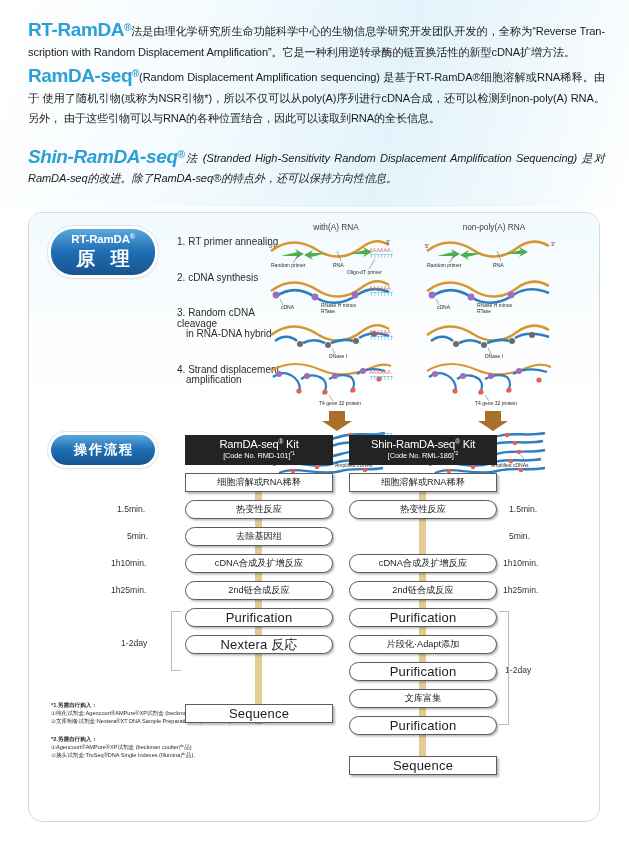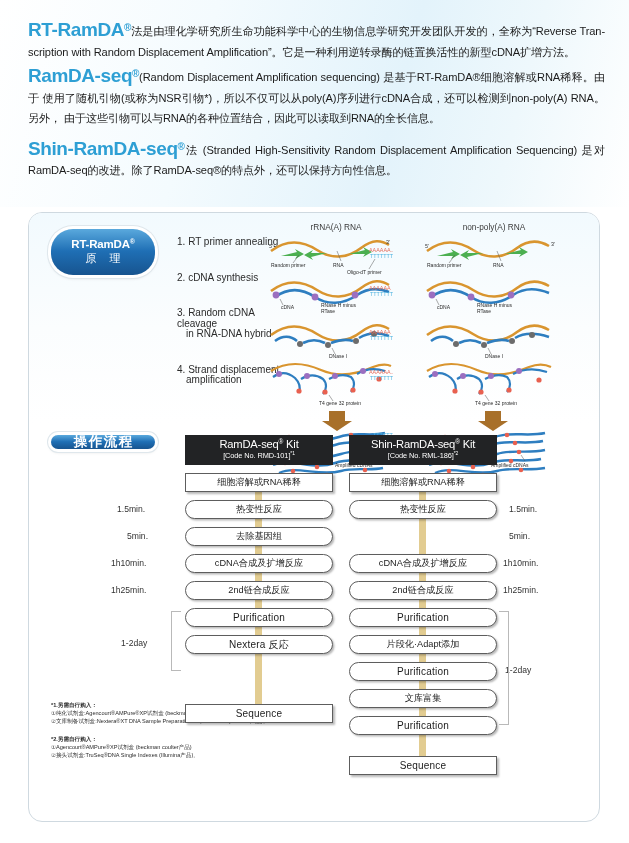--- a/index.html
+++ b/index.html
@@ -48,23 +48,23 @@
   
   .pill{
     position:absolute;border-radius:22px;
     background:linear-gradient(180deg,#5aa9dd 0%,#1f6fb5 48%,#17548f 100%);
     box-shadow:0 0 0 3px #ffffff,0 0 0 4px #dfe7ec,0 2px 4px rgba(0,0,0,.25);
     color:#fff;text-align:center;display:flex;flex-direction:column;
     align-items:center;justify-content:center;
   }
   .pill .l1{font-size:11.5px;font-weight:bold;letter-spacing:-.2px;}
   .pill .l1 .reg{font-size:7px;vertical-align:4px;}
-  .pill .l2{font-size:11px;font-weight:normal;letter-spacing:5px;text-indent:5px;margin-top:1px;}
+  .pill .l2{font-size:19px;font-weight:bold;letter-spacing:5px;text-indent:5px;margin-top:1px;}
   #pill-principle{left:22px;top:16px;width:104px;height:46px;}
-  #pill-flow{left:22px;top:222px;width:104px;height:14px;}
+  #pill-flow{left:22px;top:222px;width:104px;height:30px;}
   #pill-flow .l1{font-size:13.5px;letter-spacing:1.5px;text-indent:1.5px;}
 
   
   .steps{position:absolute;left:148px;top:24px;width:110px;}
   .step{font-size:10px;line-height:10.5px;color:#2b2b2b;margin-bottom:25px;}
   .step .ind{display:block;padding-left:9px;}
 
   .colhead{
     position:absolute;font-size:8.3px;color:#3a3a3a;text-align:center;width:130px;
   }
@@ -89,21 +89,21 @@
   #kit-right{left:320px;top:14px;}
 
   .node{
     position:absolute;width:148px;height:19px;box-sizing:border-box;
     border:1px solid #5d5d5d;background:#fff;
     font-size:9.2px;color:#1c1c1c;text-align:center;line-height:17px;
     box-shadow:1.5px 1.5px 2px rgba(0,0,0,.28);
     z-index:2;
   }
   .node.round{border-radius:12px;}
-  .node.en{font-size:10px;letter-spacing:.2px;}
+  .node.en{font-size:13px;letter-spacing:.2px;}
   .connector{
     position:absolute;width:7px;background:#e2cc91;z-index:1;
   }
   .conn-arrow{
     position:absolute;width:0;height:0;
     border-left:7px solid transparent;border-right:7px solid transparent;
     border-top:8px solid #e2cc91;z-index:1;
   }
   .tlabel{
     position:absolute;font-size:8.6px;color:#333;white-space:nowrap;
@@ -130,21 +130,21 @@
     <span class="bigbrand"><span>RT-RamDA</span><span class="reg">®</span></span><span>法是由理化学研究所生命功能科学中心的生物信息学研究开发团队开发的，全称为“Reverse Tran-</span>
     <span>scription with Random Displacement Amplification”。它是一种利用逆转录酶的链置换活性的新型cDNA扩增方法。</span>
   </p>
 
   <p class="para" style="margin-top:2px;">
     <span class="bigbrand"><span>RamDA-seq</span><span class="reg">®</span></span><span>(Random Displacement Amplification sequencing) 是基于RT-RamDA®细胞溶解或RNA稀释。由于</span>
     <span>使用了随机引物(或称为NSR引物*)，所以不仅可以从poly(A)序列进行cDNA合成，还可以检测到non-poly(A) RNA。另外，</span>
     <span>由于这些引物可以与RNA的各种位置结合，因此可以读取到RNA的全长信息。</span>
   </p>
 
-  <p class="para" style="margin-top:8px;">
+  <p class="para" style="margin-top:16px;font-style:italic;">
     <span class="bigbrand"><span>Shin-RamDA-seq</span><span class="reg">®</span></span><span>法 (Stranded High-Sensitivity Random Displacement Amplification Sequencing) 是对</span>
     <span>RamDA-seq的改进。除了RamDA-seq®的特点外，还可以保持方向性信息。</span>
   </p>
 
 </div>
 
 <div class="card">
   <div class="card-grad"></div>
 
   <div class="pill" id="pill-principle">
@@ -166,21 +166,21 @@
       <span>Random cDNA cleavage</span>
       <span class="ind">in RNA-DNA hybrid</span>
     </div>
     <div class="step">
       <span>4.</span>
       <span>Strand displacement</span>
       <span class="ind">amplification</span>
     </div>
   </div>
 
-  <div class="colhead" id="head-polya">rRNA(A) RNA</div>
+  <div class="colhead" id="head-polya">with(A) RNA</div>
   <div class="colhead" id="head-nonpolya">non-poly(A) RNA</div>
 
   <div class="dcol" id="dcol-left">
     <svg width="144" height="176" viewBox="0 0 144 176">
 
       <path d="M2,14 C18,2 34,4 48,13 C62,22 78,22 92,11 C104,2 112,3 120,8" stroke="#d9952f" stroke-width="2.6" fill="none"></path>
       <g fill="#4caf50">
         <path d="M12,19 l16,-4 l-2,-3 l9,5 l-9,5 l2,-3 z"></path>
         <path d="M58,16 l-16,4 l2,3 l-9,-5 l9,-5 l-2,3 z"></path>
         <path d="M80,17 l16,-4 l-2,-3 l9,5 l-9,5 l2,-3 z"></path>

